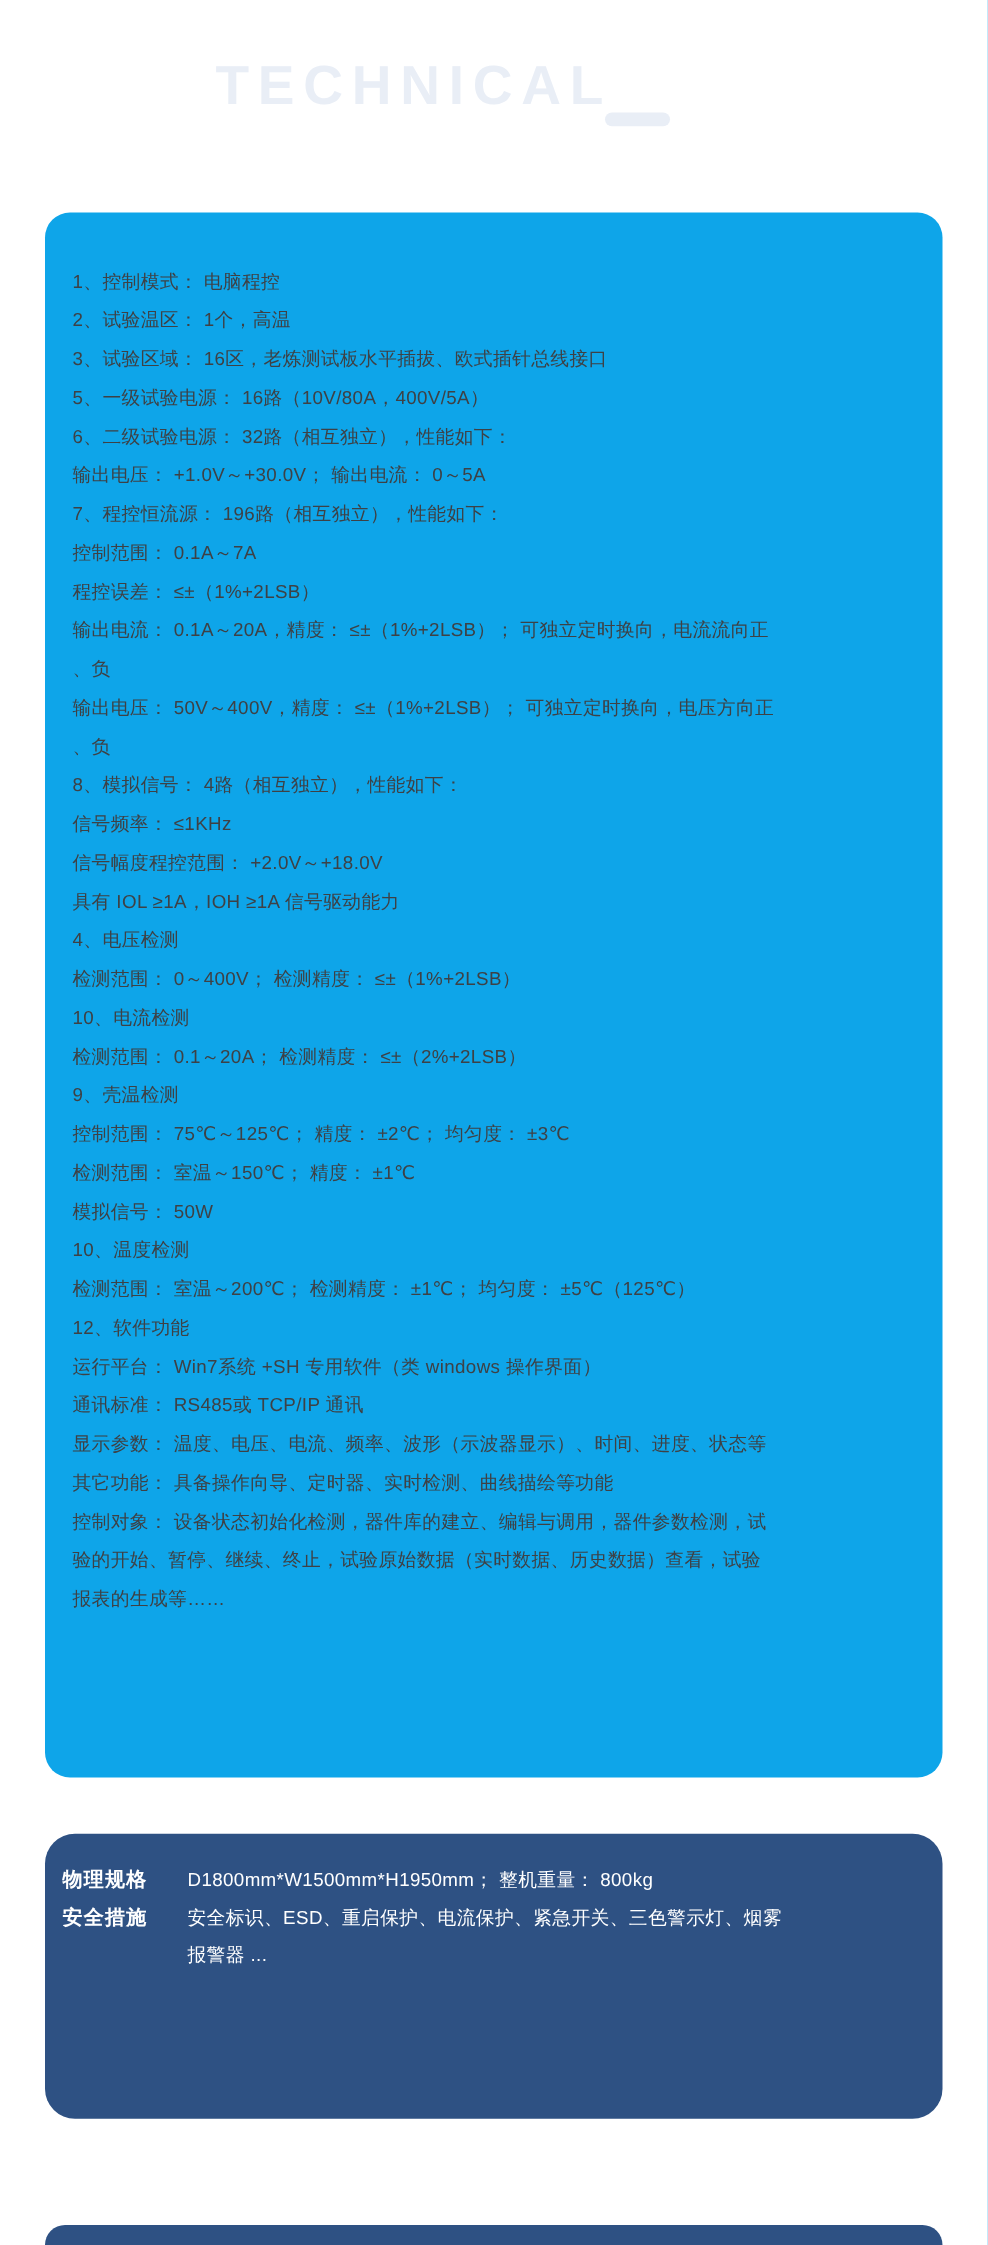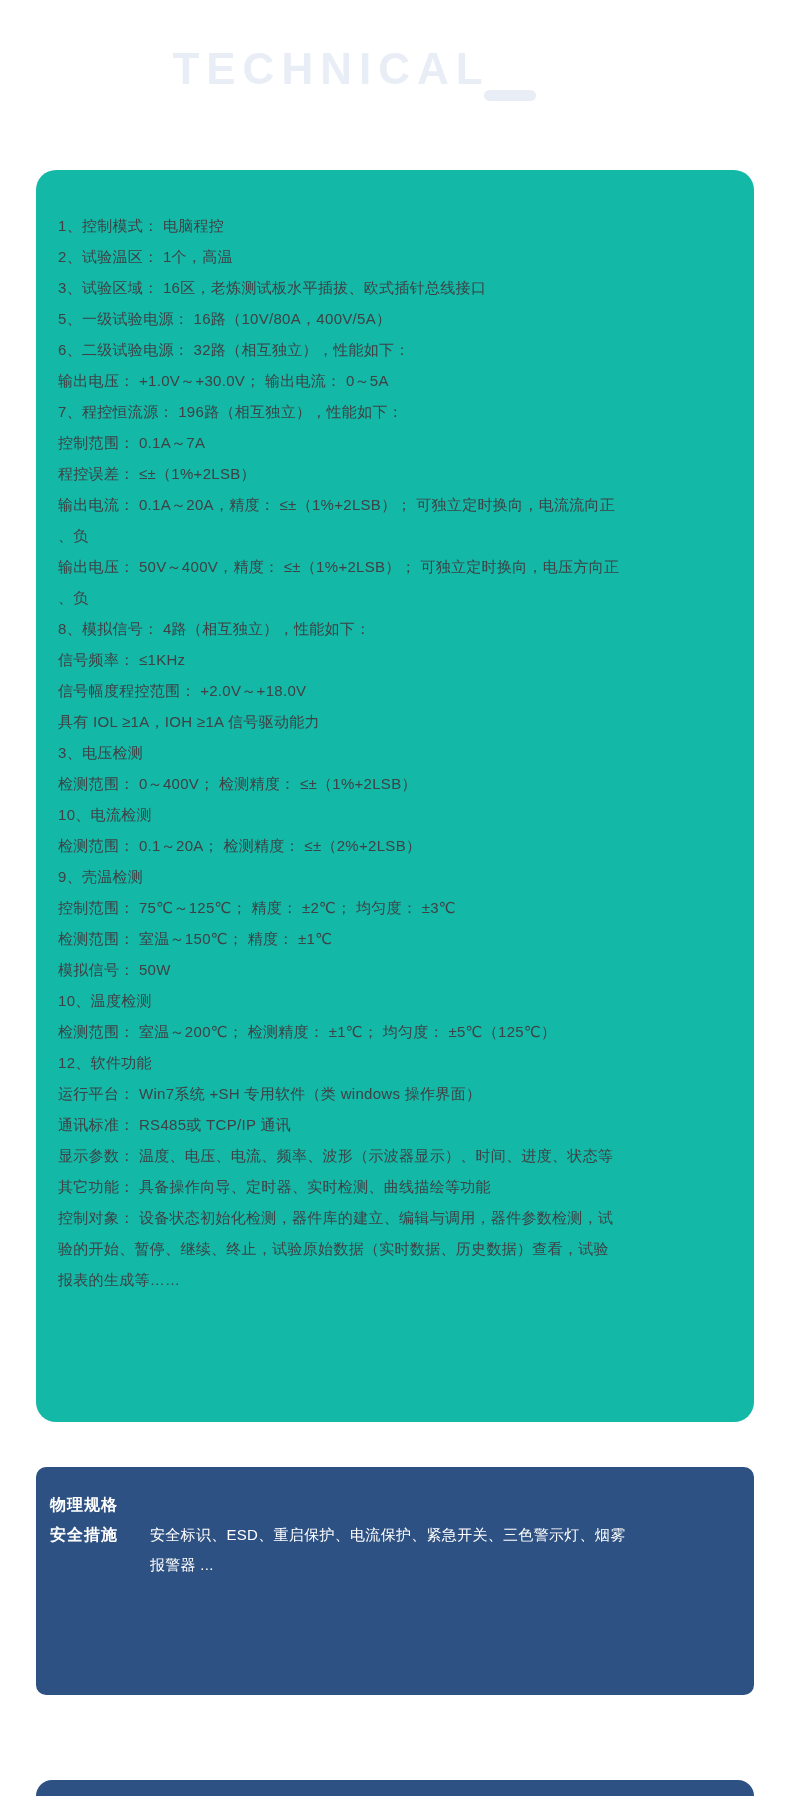--- a/index.html
+++ b/index.html
@@ -19,31 +19,31 @@
     position:absolute; top:72px; left:0; width:100%; text-align:center;
     font-size:40px; font-weight:bold; letter-spacing:3px; color:#1777f4;
   }
   .title-deco {
     position:absolute; top:86px; left:484px; width:52px; height:11px;
     background:#e9eef6; border-radius:6px;
   }
   
   .spec-panel {
     position:absolute; top:170px; left:36px; width:718px; min-height:1252px;
-    background:#14b8a6; border-radius:20px;
+    background:#0ea5e9; border-radius:20px;
     padding:40px 22px 32px 22px;
   }
   .spec-line {
     font-size:15px; line-height:31px; color:#3e4145;
     letter-spacing:0.3px; white-space:pre-line;
   }
   
   .footer-panel {
     position:absolute; top:1467px; left:36px; width:718px; min-height:228px;
-    background:#2e5183; border-radius:10px;
+    background:#2e5183; border-radius:24px;
     padding:23px 16px 20px 14px; color:#ffffff;
   }
   .footer-row { display:flex; align-items:flex-start; }
   .footer-label {
     flex:none; width:100px; font-size:16px; font-weight:bold;
     line-height:30px; letter-spacing:1px; color:#ffffff;
   }
   .footer-value {
     flex:1; font-size:15px; line-height:30px; letter-spacing:0.3px;
     color:#ffffff; white-space:pre-line;
@@ -73,21 +73,21 @@
   <div class="spec-line">控制范围： 0.1A～7A</div>
   <div class="spec-line">程控误差： ≤±（1%+2LSB）</div>
   <div class="spec-line">输出电流： 0.1A～20A，精度： ≤±（1%+2LSB）； 可独立定时换向，电流流向正
 、负</div>
   <div class="spec-line">输出电压： 50V～400V，精度： ≤±（1%+2LSB）； 可独立定时换向，电压方向正
 、负</div>
   <div class="spec-line">8、模拟信号： 4路（相互独立），性能如下：</div>
   <div class="spec-line">信号频率： ≤1KHz</div>
   <div class="spec-line">信号幅度程控范围： +2.0V～+18.0V</div>
   <div class="spec-line">具有 IOL ≥1A，IOH ≥1A 信号驱动能力</div>
-  <div class="spec-line">3、电压检测</div>
+  <div class="spec-line">4、电压检测</div>
   <div class="spec-line">检测范围： 0～400V； 检测精度： ≤±（1%+2LSB）</div>
   <div class="spec-line">10、电流检测</div>
   <div class="spec-line">检测范围： 0.1～20A； 检测精度： ≤±（2%+2LSB）</div>
   <div class="spec-line">9、壳温检测</div>
   <div class="spec-line">控制范围： 75℃～125℃； 精度： ±2℃； 均匀度： ±3℃</div>
   <div class="spec-line">检测范围： 室温～150℃； 精度： ±1℃</div>
   <div class="spec-line">模拟信号： 50W</div>
   <div class="spec-line">10、温度检测</div>
   <div class="spec-line">检测范围： 室温～200℃； 检测精度： ±1℃； 均匀度： ±5℃（125℃）</div>
   <div class="spec-line">12、软件功能</div>
@@ -96,20 +96,21 @@
   <div class="spec-line">显示参数： 温度、电压、电流、频率、波形（示波器显示）、时间、进度、状态等</div>
   <div class="spec-line">其它功能： 具备操作向导、定时器、实时检测、曲线描绘等功能</div>
   <div class="spec-line">控制对象： 设备状态初始化检测，器件库的建立、编辑与调用，器件参数检测，试
 验的开始、暂停、继续、终止，试验原始数据（实时数据、历史数据）查看，试验
 报表的生成等……</div>
 </div>
 
 <div class="footer-panel">
   <div class="footer-row">
     <div class="footer-label">物理规格</div>
+    <div class="footer-value">D1800mm*W1500mm*H1950mm； 整机重量： 800kg</div>
   </div>
   <div class="footer-row">
     <div class="footer-label">安全措施</div>
     <div class="footer-value">安全标识、ESD、重启保护、电流保护、紧急开关、三色警示灯、烟雾
 报警器 ...</div>
   </div>
 </div>
 
 <div class="next-peek"></div>
 

